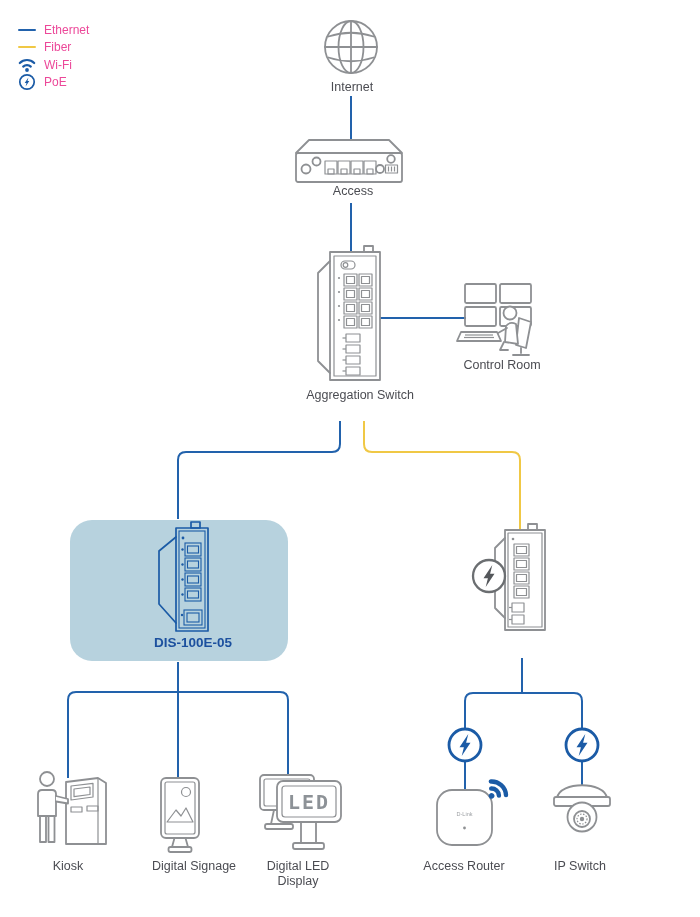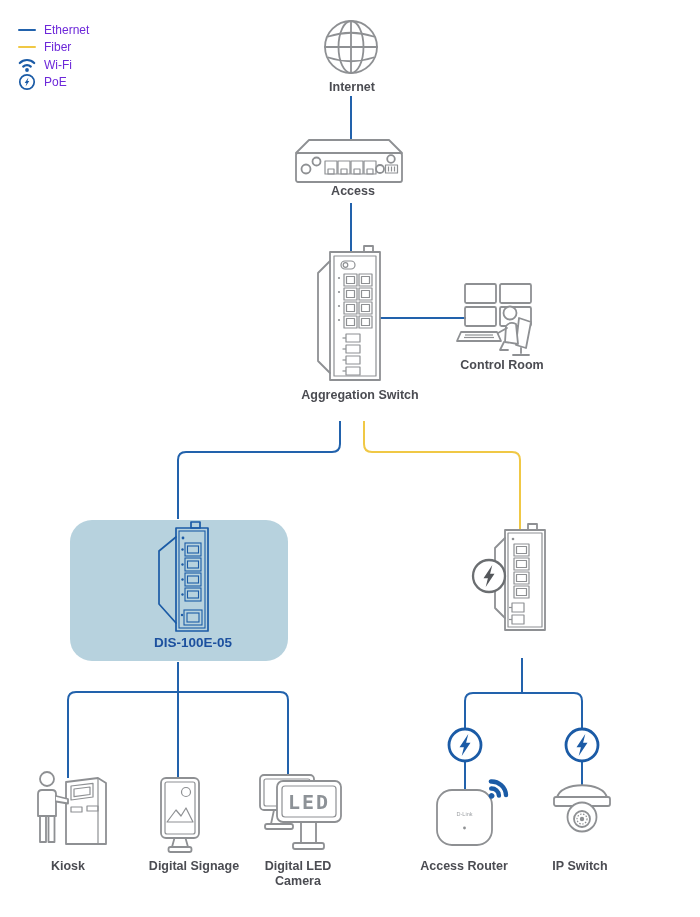--- a/index.html
+++ b/index.html
@@ -16,34 +16,34 @@
   .gf{fill:var(--c-devgray,#8e9093);stroke:none;}
   .b{stroke:var(--c-devblue,#1b5ba6);stroke-width:1.7;fill:none;stroke-linejoin:round;stroke-linecap:round;}
   .bthin{stroke:var(--c-devblue,#1b5ba6);stroke-width:1.1;fill:none;}
   .bf{fill:var(--c-devblue,#1b5ba6);stroke:none;}
   .wh{fill:#fff;}
   .badge-b{fill:#fff;stroke:var(--c-devblue,#1b5ba6);stroke-width:2.8;}
   .badge-g{fill:#fff;stroke:#6b6e71;stroke-width:2.3;}
   .bolt-g{fill:#54575b;stroke:none;}
   
   .nlabel{position:absolute;transform:translateX(-50%);text-align:center;
-          font-size:12.5px;font-weight:700;color:var(--c-label,#4b4c52);
+          font-size:12.5px;font-weight:400;color:var(--c-label,#4b4c52);
           white-space:nowrap;line-height:1.2;}
   .wrap{white-space:normal;width:86px;}
   .dis-label{font-size:13.5px;font-weight:700;color:var(--c-dislabel,#1c509e);padding-left:24px;}
   .hlbox{position:absolute;left:70px;top:520px;width:218px;height:141px;
          background:var(--c-highlight,#b7d2de);border-radius:22px;}
   
   .legend{position:absolute;left:17px;top:21px;}
   .lrow{display:flex;align-items:center;gap:7px;height:17.5px;}
   .licon{width:20px;display:flex;justify-content:center;align-items:center;}
   .lline{width:18px;height:2.4px;border-radius:1px;}
   .lline.eth-sw{background:var(--c-ethernet,#2262ac);}
   .lline.fib-sw{background:var(--c-fiber,#f0c845);}
-  .llabel{font-size:12px;font-weight:500;color:#6d28d9;}
+  .llabel{font-size:12px;font-weight:500;color:#ec4899;}
   .led-text{font-family:"DejaVu Sans Mono",monospace;font-weight:bold;
             font-size:20px;letter-spacing:2px;fill:#8d9297;}
   .ap-brand{font-size:5.5px;fill:#9da0a4;font-family:"Liberation Sans",sans-serif;}
 </style>
 </head>
 <body>
 
 <div class="canvas">
 
   <div class="hlbox"></div>
@@ -288,17 +288,17 @@
     <circle class="gf" cx="34" cy="43" r="2.2"></circle>
   </svg>
 
   <div class="nlabel" style="left:352px;top:80px">Internet</div>
   <div class="nlabel" style="left:353px;top:184px">Access</div>
   <div class="nlabel" style="left:360px;top:388px">Aggregation Switch</div>
   <div class="nlabel" style="left:502px;top:358px">Control Room</div>
   <div class="nlabel dis-label" style="left:181px;top:635px">DIS-100E-05</div>
   <div class="nlabel" style="left:68px;top:859px">Kiosk</div>
   <div class="nlabel" style="left:194px;top:859px">Digital Signage</div>
-  <div class="nlabel wrap" style="left:298px;top:859px">Digital LED Camera</div>
+  <div class="nlabel wrap" style="left:298px;top:859px">Digital LED Display</div>
   <div class="nlabel" style="left:464px;top:859px">Access Router</div>
   <div class="nlabel" style="left:580px;top:859px">IP Switch</div>
 
 </div>
 
 </body></html>

